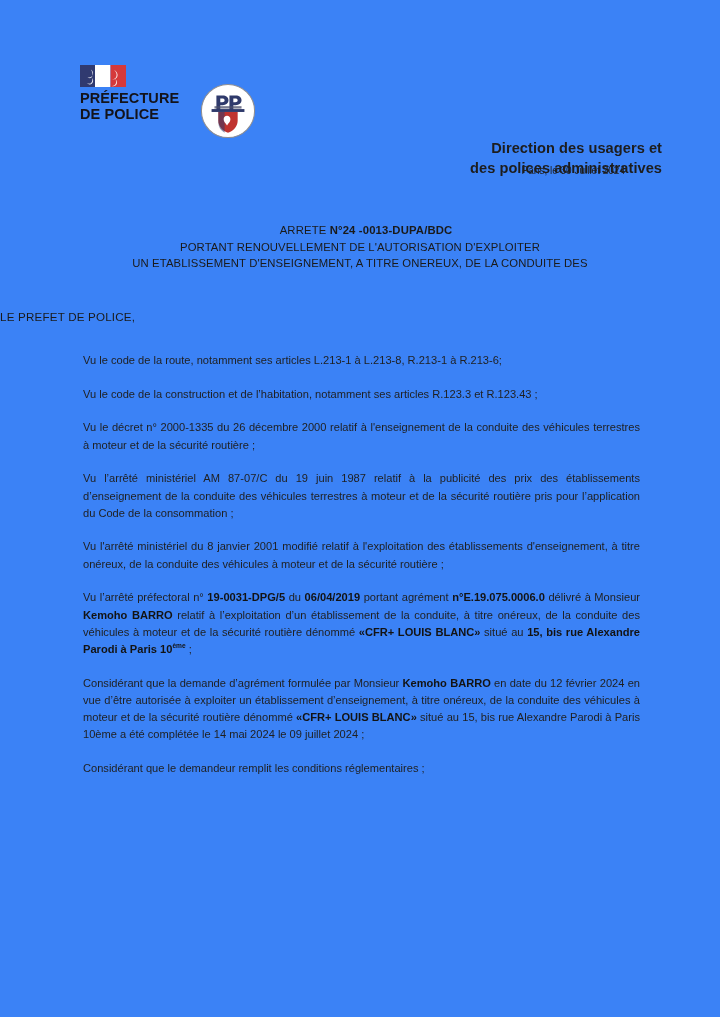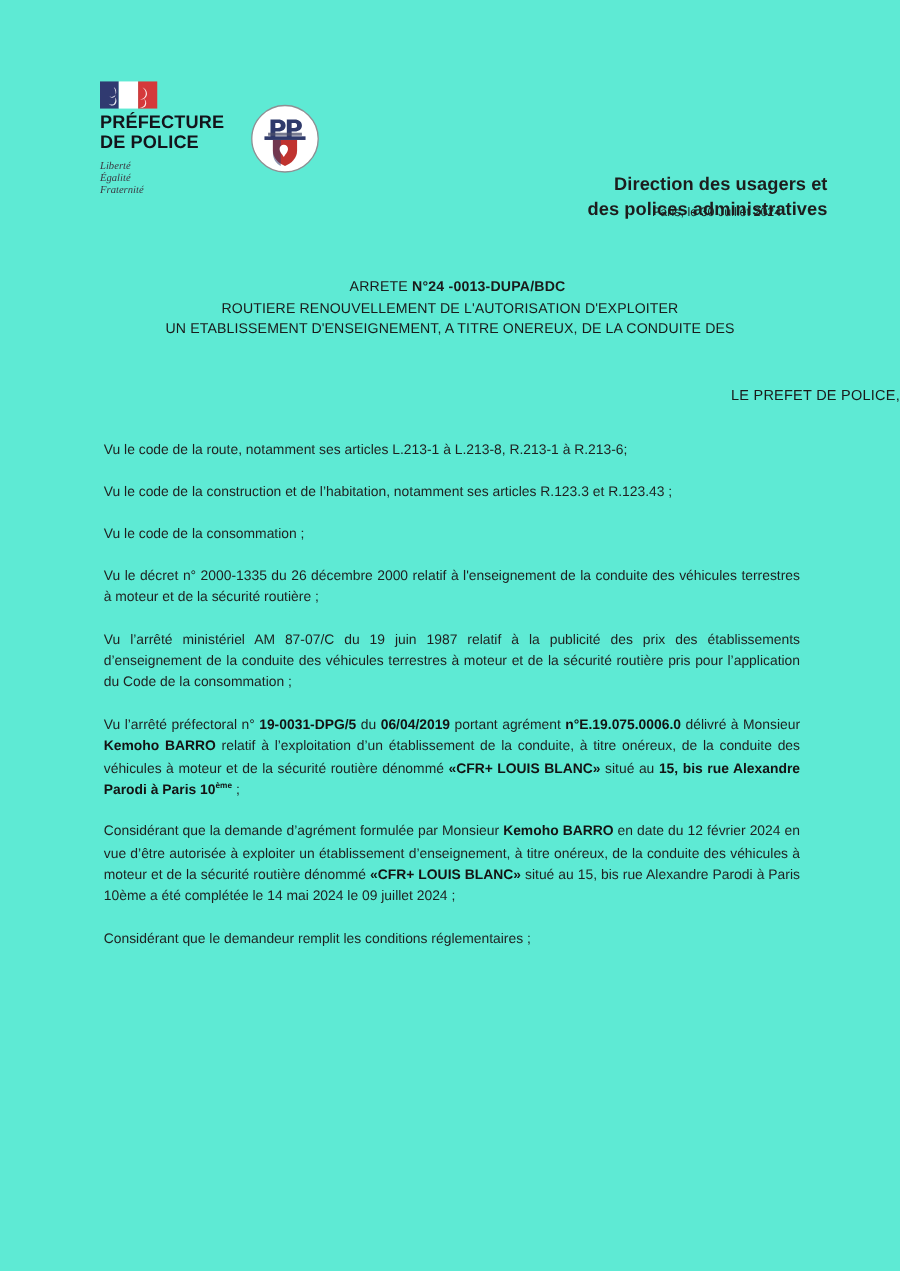--- a/index.html
+++ b/index.html
@@ -11,21 +11,21 @@
     width: 720px;
     height: 1017px;
     position: relative;
     font-family: "Liberation Sans", sans-serif;
     color: #1b1b1b;
     overflow: hidden;
   }
   .page {
     position: absolute;
     inset: 0;
-    background: #5eead4;
+    background: #3b82f6;
   }
 
   
   .header {
     position: absolute;
     left: 0;
     top: 60px;
     width: 720px;
     height: 115px;
   }
@@ -105,21 +105,21 @@
   .title-block .t1 b { font-weight: bold; }
   .title-block .t2,
   .title-block .t3,
   .title-block .t4 { letter-spacing: 0.1px; }
 
   .prefet {
     position: absolute;
     left: 0;
     top: 310px;
     width: 720px;
-    text-align: right;
+    text-align: left;
     font-size: 11.6px;
     letter-spacing: 0.2px;
     color: #1a1a1a;
   }
 
   
   .body-text {
     position: absolute;
     left: 83px;
     top: 352px;
@@ -158,25 +158,20 @@
         </g>
         <g fill="#ffffff" opacity="0.9">
           <path d="M68 10 c5 2 8 7 7 12 c-1 5 -6 8 -11 7 c4 0 8 -3 9 -7 c1 -5 -1 -9 -5 -12 z"></path>
           <path d="M70 28 c4 2 5 7 3 11 c-2 3 -6 4 -9 3 c4 0 7 -2 8 -6 c1 -3 0 -6 -2 -8 z"></path>
         </g>
       </svg>
       <div class="pref-name">
         <div>PRÉFECTURE</div>
         <div>DE POLICE</div>
       </div>
-      <div class="motto">
-        <div>Liberté</div>
-        <div>Égalité</div>
-        <div>Fraternité</div>
-      </div>
     </div>
 
     <svg class="pp-badge" viewBox="0 0 120 120">
       <circle cx="60" cy="60" r="55" fill="#ffffff" stroke="#8f8f93" stroke-width="2.2"></circle>
       <g fill="#2f3a6b">
         <path d="M36 28 h13 c7 0 12 4 12 10 c0 6 -5 10 -12 10 h-5 v10 h-8 z m8 6 v8 h4 c3 0 5 -1 5 -4 c0 -3 -2 -4 -5 -4 z"></path>
         <path d="M63 28 h13 c7 0 12 4 12 10 c0 6 -5 10 -12 10 h-5 v10 h-8 z m8 6 v8 h4 c3 0 5 -1 5 -4 c0 -3 -2 -4 -5 -4 z"></path>
       </g>
       <rect x="26" y="56" width="68" height="6" fill="#2f3a6b"></rect>
       <path d="M40 62 h40 v18 c0 12 -9 21 -20 25 c-11 -4 -20 -13 -20 -25 z" fill="#c0332f"></path>
@@ -188,38 +183,38 @@
     <div class="direction">
       <span>Direction des usagers et</span>
       <span>des polices administratives</span>
     </div>
   </div>
 
   <div class="date-line">Paris, le 30 Juillet 2024</div>
 
   <div class="title-block">
     <span class="tline t1"><span>ARRETE </span><b>N°24 -0013-DUPA/BDC</b></span>
-    <span class="tline t2">ROUTIERE RENOUVELLEMENT DE L'AUTORISATION D'EXPLOITER</span>
+    <span class="tline t2">PORTANT RENOUVELLEMENT DE L'AUTORISATION D'EXPLOITER</span>
     <span class="tline t3">UN ETABLISSEMENT D'ENSEIGNEMENT, A TITRE ONEREUX, DE LA CONDUITE DES</span>
   </div>
 
   <div class="prefet">LE PREFET DE POLICE,</div>
 
   <div class="body-text">
 
     <p class="para">Vu le code de la route, notamment ses articles L.213-1 à L.213-8, R.213-1 à R.213-6;</p>
 
     <p class="para">Vu le code de la construction et de l’habitation, notamment ses articles R.123.3 et R.123.43  ;</p>
 
-    <p class="para">Vu le code de la consommation ;</p>
 
     <p class="para">Vu le décret n° 2000-1335 du 26 décembre 2000 relatif à l'enseignement de la conduite des véhicules terrestres à moteur et de la sécurité routière ;</p>
 
     <p class="para">Vu l’arrêté ministériel AM 87-07/C du 19 juin 1987 relatif à la publicité des prix des établissements d’enseignement de la conduite des véhicules terrestres à moteur et de la sécurité routière pris pour l’application du Code de la consommation  ;</p>
 
+    <p class="para">Vu l'arrêté ministériel du 8 janvier 2001 modifié relatif à l'exploitation des établissements d'enseignement, à titre onéreux, de la conduite des véhicules à moteur et de la sécurité routière ;</p>
 
     <p class="para"><span>Vu l’arrêté préfectoral n° </span><b>19-0031-DPG/5</b><span> du </span><b>06/04/2019</b><span> portant agrément </span><b>n°E.19.075.0006.0</b><span> délivré à Monsieur </span><b>Kemoho BARRO</b><span> relatif à l’exploitation d’un établissement de la conduite, à titre onéreux, de la conduite des véhicules à moteur et de la sécurité  routière dénommé </span><b>«CFR+ LOUIS BLANC»</b><span> situé au  </span><b><span>15, bis rue Alexandre Parodi à Paris 10</span><sup>ème</sup></b><span>  ;</span></p>
 
     <p class="para"><span>Considérant que la demande d’agrément formulée par Monsieur </span><b>Kemoho BARRO</b><span> en date du 12 février 2024 en vue d’être autorisée à exploiter un établissement d’enseignement, à titre onéreux, de la conduite des véhicules à moteur et de la sécurité routière dénommé </span><b>«CFR+ LOUIS BLANC»</b><span> situé au  15, bis rue Alexandre Parodi à Paris 10ème a été complétée le 14 mai 2024 le 09 juillet 2024  ;</span></p>
 
     <p class="para">Considérant que le demandeur remplit les conditions réglementaires ;</p>
 
 
   </div>
 </div>

